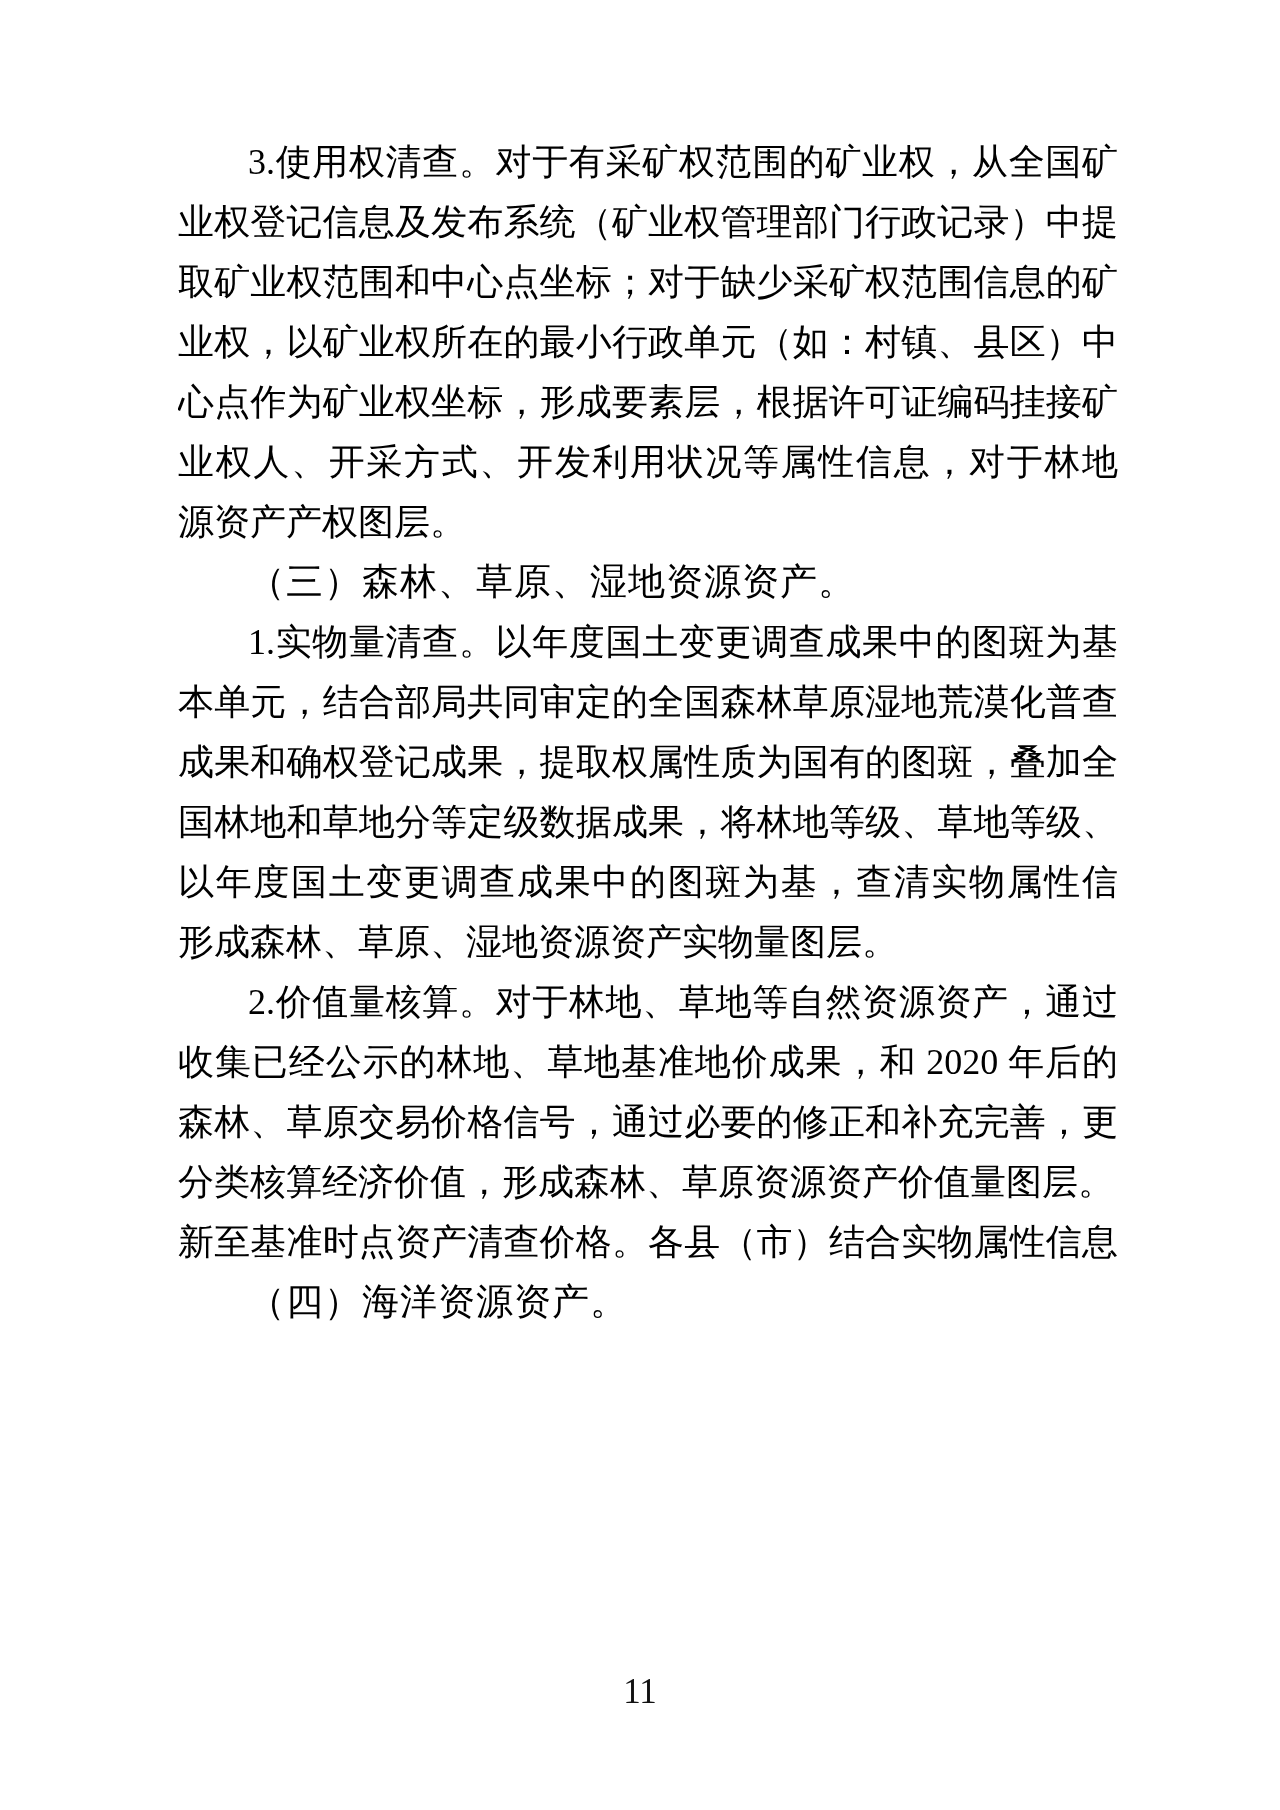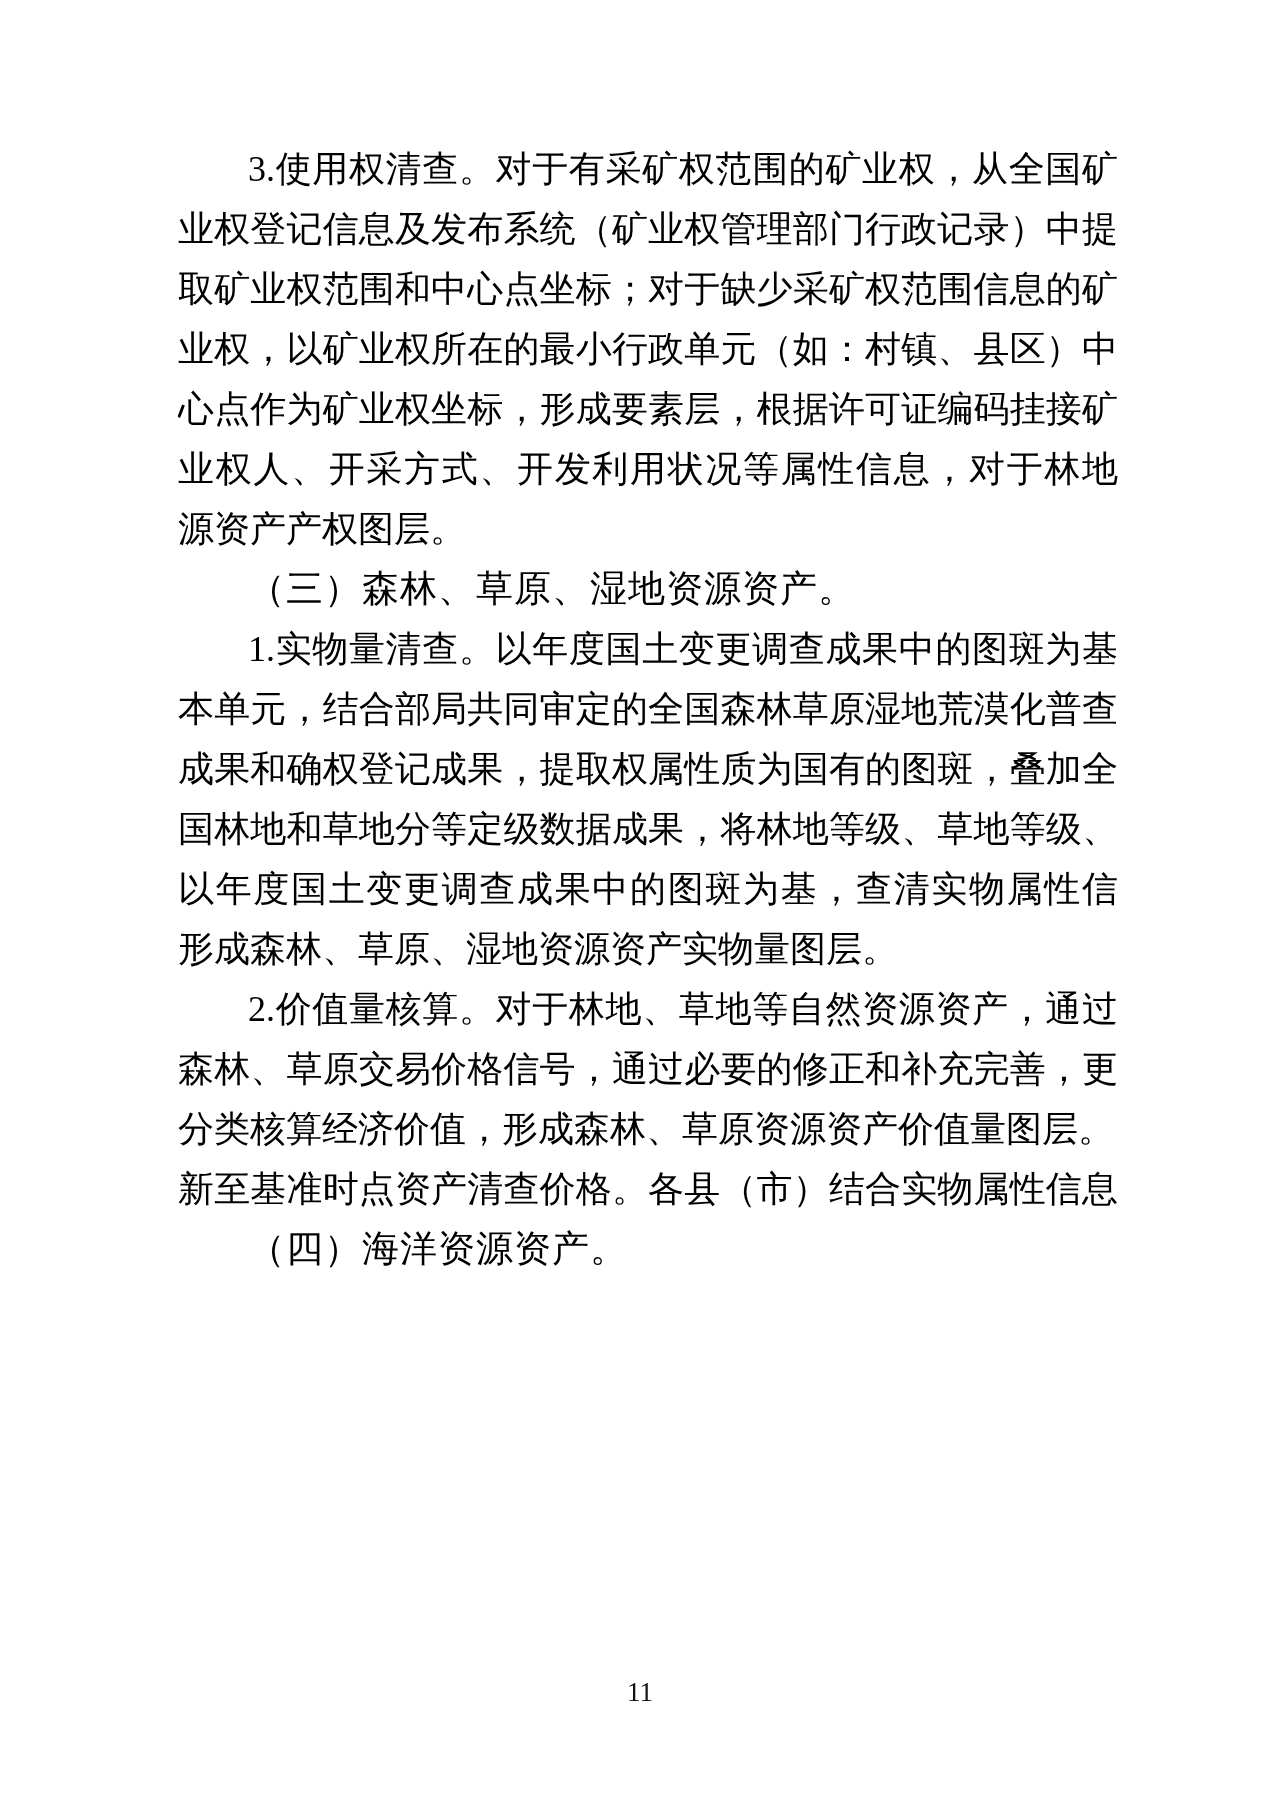--- a/index.html
+++ b/index.html
@@ -8,21 +8,21 @@
     width:1280px;
     height:1810px;
     background:#ffffff;
     color:#000000;
     font-family:"Liberation Serif","DejaVu Serif",serif;
     overflow:hidden;
   }
   .content{
     position:absolute;
     left:178px;
-    top:139px;
+    top:132px;
     width:940px;
   }
   .line{
     font-size:36px;
     line-height:60px;
     height:60px;
     text-align:justify;
     text-align-last:justify;
     text-justify:inter-character;
     white-space:normal;
@@ -37,21 +37,21 @@
     font-weight:normal;
     text-indent:70px;
     letter-spacing:1px;
   }
   .page-number{
     position:absolute;
     top:1676px;
     left:0;
     width:100%;
     text-align:center;
-    font-size:27px;
+    font-size:35px;
     line-height:32px;
     color:#111111;
   }
 </style>
 </head>
 <body>
 
 <div class="page">
   <div class="content" id="doc-content">
       <div>
@@ -67,20 +67,21 @@
       <div>
         <div class="line first">1.实物量清查。以年度国土变更调查成果中的图斑为基</div>
         <div class="line">本单元，结合部局共同审定的全国森林草原湿地荒漠化普查</div>
         <div class="line">成果和确权登记成果，提取权属性质为国有的图斑，叠加全</div>
         <div class="line">国林地和草地分等定级数据成果，将林地等级、草地等级、</div>
         <div class="line">以年度国土变更调查成果中的图斑为基，查清实物属性信息，</div>
         <div class="line last">形成森林、草原、湿地资源资产实物量图层。</div>
       </div>
       <div>
         <div class="line first">2.价值量核算。对于林地、草地等自然资源资产，通过</div>
+        <div class="line">收集已经公示的林地、草地基准地价成果，和 2020 年后的</div>
         <div class="line">森林、草原交易价格信号，通过必要的修正和补充完善，更</div>
         <div class="line last">分类核算经济价值，形成森林、草原资源资产价值量图层。</div>
         <div class="line">新至基准时点资产清查价格。各县（市）结合实物属性信息</div>
       </div>
       <div class="heading">（四）海洋资源资产。</div>
     </div>
   <div class="page-number">11</div>
 </div>
 
 </body></html>

